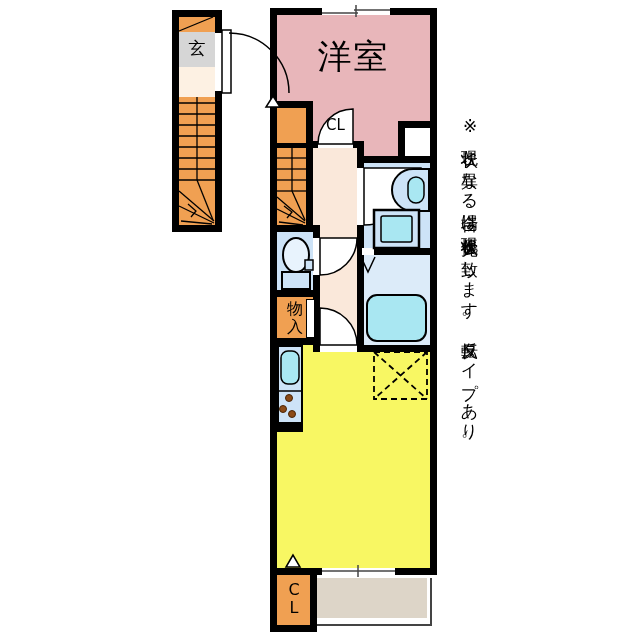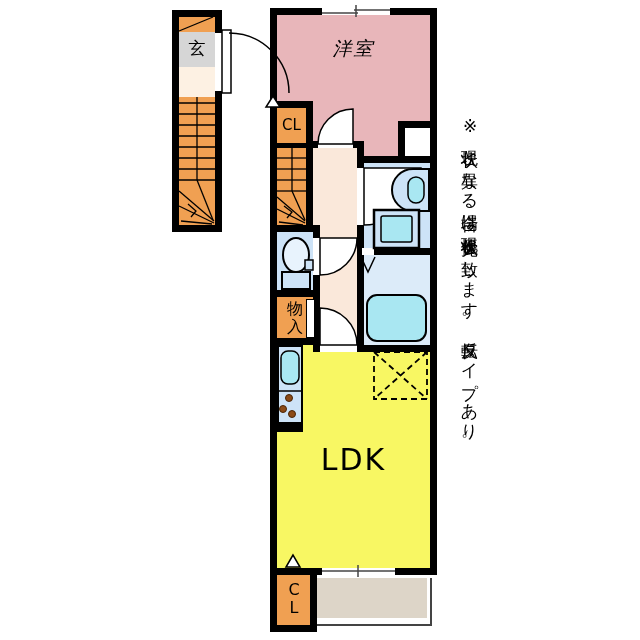--- a/index.html
+++ b/index.html
@@ -2,21 +2,21 @@
 <html><head>
 <meta charset="utf-8">
 <style>
   html,body{margin:0;padding:0;}
   body{font-family:"DejaVu Sans","Liberation Sans",sans-serif;background:#fff;}
   #canvas{position:relative;width:640px;height:640px;background:#fff;overflow:hidden;}
   .abs{position:absolute;box-sizing:border-box;}
   .wall{position:absolute;background:#000;}
   .open{position:absolute;background:#fff;}
   .lbl{position:absolute;color:#000;text-align:center;line-height:1.1;white-space:nowrap;}
-  .room-label{font-size:19px;letter-spacing:2px;font-style:italic;}
+  .room-label{font-size:34px;letter-spacing:2px;}
   .ldk-label{font-size:30px;letter-spacing:2px;}
   .small-label{font-size:15px;letter-spacing:0;}
   .vstack span{display:block;text-align:center;font-size:16px;line-height:1.15;}
   #note-text{position:absolute;left:452px;top:116px;width:30px;height:500px;
     writing-mode:vertical-rl;text-orientation:upright;font-size:17px;letter-spacing:1px;color:#000;}
   svg{position:absolute;left:0;top:0;pointer-events:none;}
 </style>
 </head>
 <body>
 
@@ -159,25 +159,24 @@
 
     <g stroke="#000" stroke-width="1.8" stroke-dasharray="6 4" fill="none">
       <rect x="374" y="352" width="53" height="47"></rect>
       <line x1="374" y1="352" x2="427" y2="399"></line>
         <line x1="427" y1="352" x2="374" y2="399"></line>
     </g>
   </svg>
 
   <div class="lbl room-label" style="left:277px;top:38px;width:153px;">洋室</div>
 
-  <div class="lbl ldk-label" style="left:277px;top:443px;width:153px;">LDK</div>
 
   <div class="lbl" style="left:179px;top:39px;width:36px;font-size:17px;">玄</div>
 
-  <div class="lbl small-label" style="left:277px;top:117px;width:29px;">CL</div>
+  <div class="lbl small-label" style="left:277px;top:117px;width:29px;padding-left:44px;">CL</div>
 
   <div class="abs vstack" style="left:280px;top:300px;width:30px;">
     <span>物</span>
     <span>入</span>
   </div>
 
   <div class="abs vstack" style="left:283px;top:581px;width:22px;">
     <span>C</span>
     <span>L</span>
   </div>

